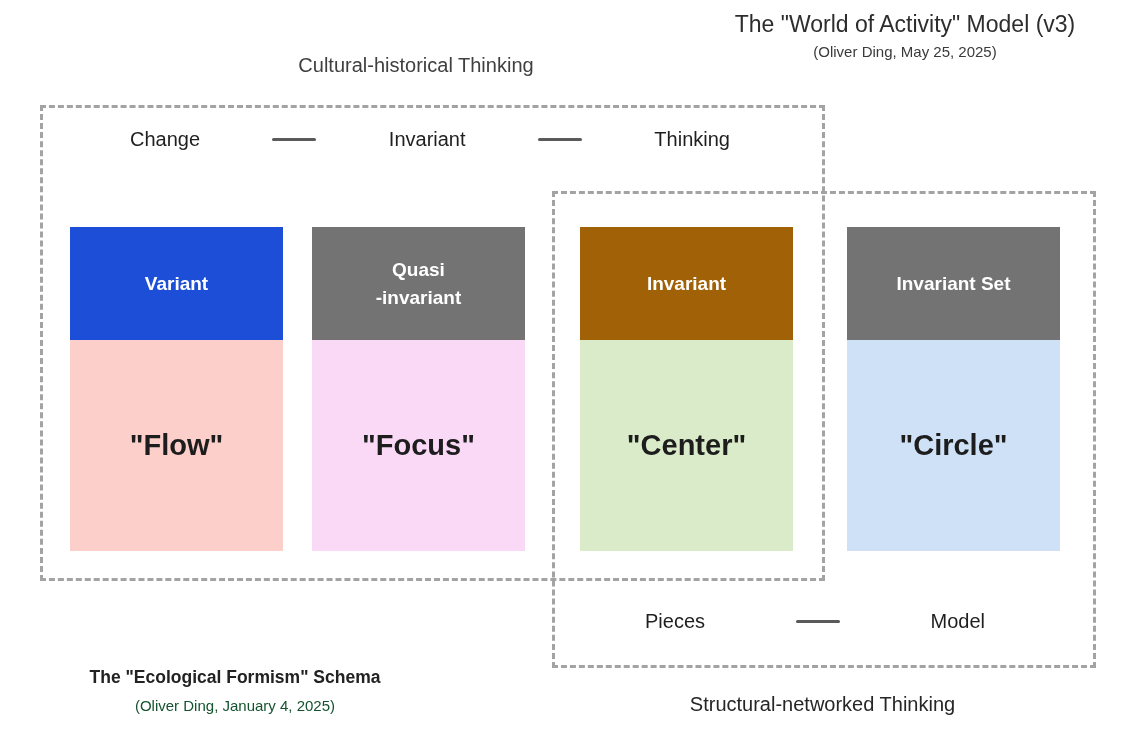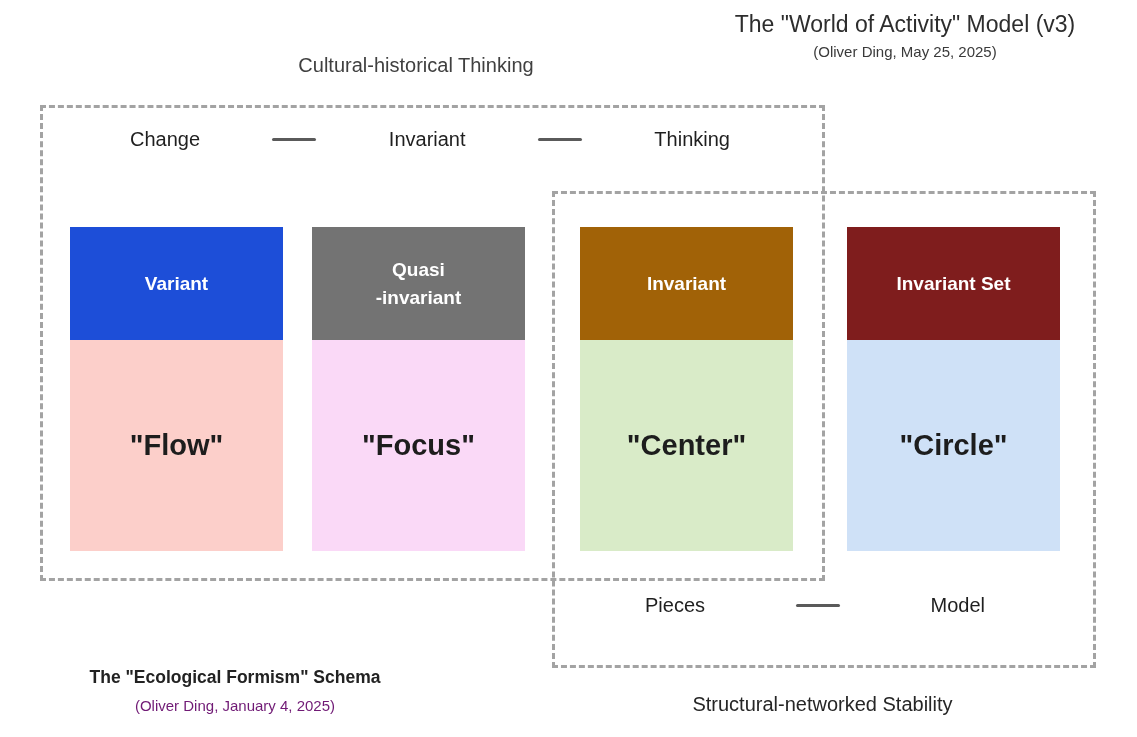--- a/index.html
+++ b/index.html
@@ -27,21 +27,21 @@
   .structural-title { left: 552px; top: 693px; width: 541px; text-align: center; font-size: 20px; color: #262626; }
 
   
   .boundary { position: absolute; border: 3px dashed #a3a3a3; }
   .boundary.cultural { left: 40px; top: 105px; width: 779px; height: 470px; }
   .boundary.structural { left: 552px; top: 191px; width: 538px; height: 471px; }
 
   
   .spectrum { position: absolute; display: flex; align-items: center; justify-content: space-between; }
   .spectrum-top { left: 130px; top: 124px; width: 600px; height: 30px; }
-  .spectrum-bottom { left: 645px; top: 590px; width: 340px; height: 30px; }
+  .spectrum-bottom { left: 645px; top: 606px; width: 340px; height: 30px; }
   .spectrum .label { font-size: 20px; color: #1f1f1f; white-space: nowrap; }
   .connector { width: 44px; height: 3px; background: #5a5a5a; border-radius: 2px; }
 
   
   .card { position: absolute; width: 213px; height: 324px; top: 227px; display: flex; flex-direction: column; }
   .card-1 { left: 70px; }
   .card-2 { left: 312px; }
   .card-3 { left: 580px; }
   .card-4 { left: 847px; }
   .card-header {
@@ -52,34 +52,34 @@
   }
   .card-body {
     flex: 1;
     display: flex; align-items: center; justify-content: center;
   }
   .card-term { font-size: 29px; font-weight: bold; color: #1d1d1d; }
 
   
   .schema-credit { left: 35px; top: 667px; width: 400px; text-align: center; }
   .schema-credit .title { font-size: 17.5px; font-weight: bold; color: #222222; }
-  .schema-credit .subtitle { font-size: 15px; margin-top: 9px; color: #701a75; }
+  .schema-credit .subtitle { font-size: 15px; margin-top: 9px; color: #14532d; }
 </style>
 </head>
 <body>
 
 <div class="canvas">
 
   <div class="txt model-header">
     <div class="title">The "World of Activity" Model (v3)</div>
     <div class="subtitle">(Oliver Ding, May 25, 2025)</div>
   </div>
 
   <div class="txt cultural-title">Cultural-historical Thinking</div>
-  <div class="txt structural-title">Structural-networked Stability</div>
+  <div class="txt structural-title">Structural-networked Thinking</div>
 
   <div class="boundary cultural"></div>
   <div class="boundary structural"></div>
 
   <div class="spectrum spectrum-top">
     <span class="label">Change</span>
     <span class="connector"></span>
     <span class="label">Invariant</span>
     <span class="connector"></span>
     <span class="label">Thinking</span>
@@ -101,21 +101,21 @@
   </div>
 
   <div class="card card-3">
     <div class="card-header" style="background: #a16207;">Invariant</div>
     <div class="card-body" style="background: rgb(217, 235, 200);">
       <span class="card-term">"Center"</span>
     </div>
   </div>
 
   <div class="card card-4">
-    <div class="card-header" style="background: #7f1d1d;">Invariant Set</div>
+    <div class="card-header" style="background: #737373;">Invariant Set</div>
     <div class="card-body" style="background: rgb(207, 225, 247);">
       <span class="card-term">"Circle"</span>
     </div>
   </div>
 
   <div class="spectrum spectrum-bottom">
     <span class="label">Pieces</span>
     <span class="connector"></span>
     <span class="label">Model</span>
   </div>

